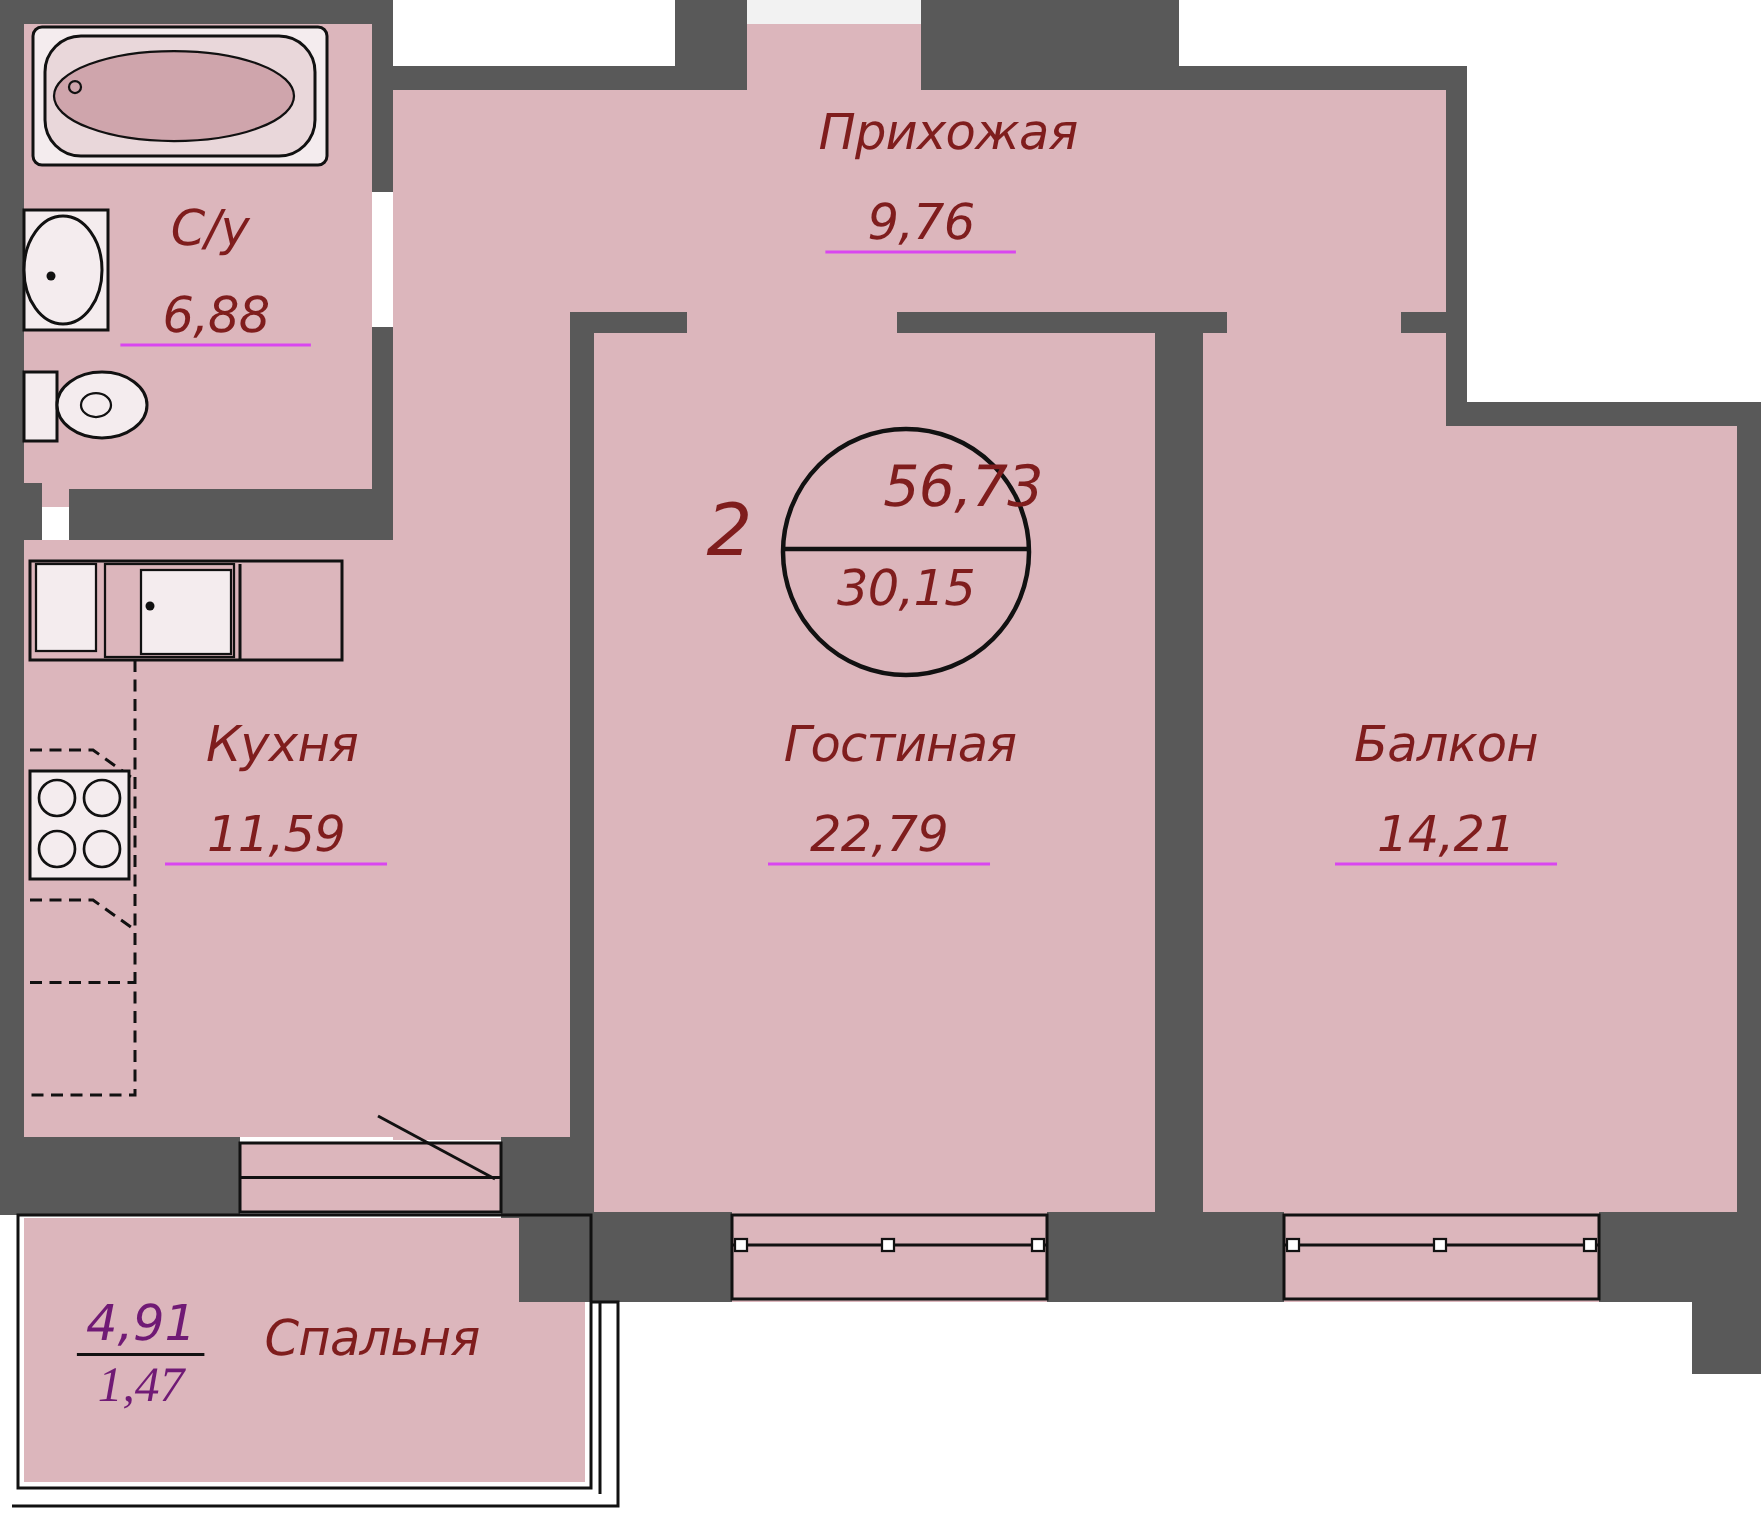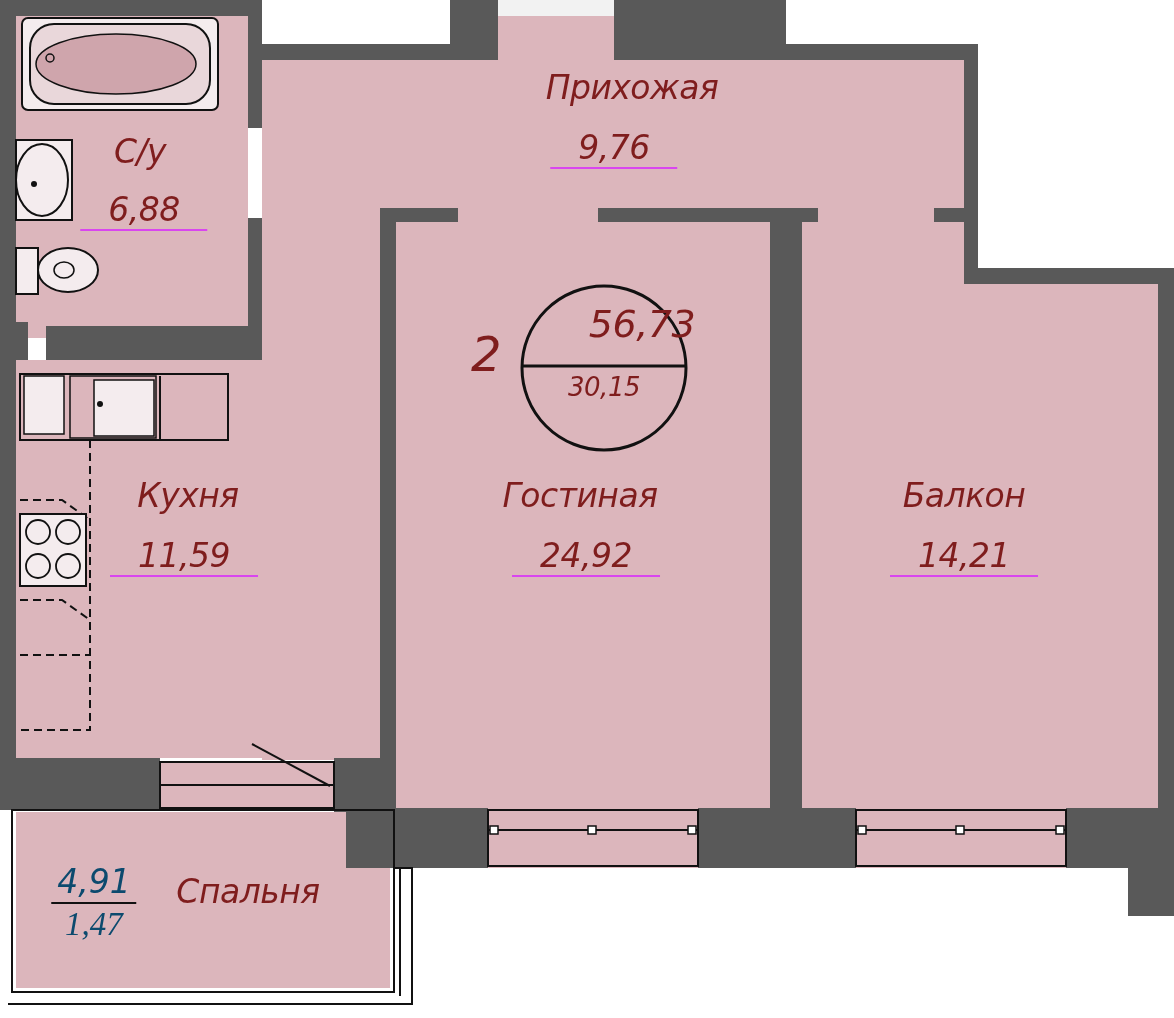--- a/index.html
+++ b/index.html
@@ -6,21 +6,21 @@
   body { width: 1174px; height: 1018px; overflow: hidden; position: relative; }
   #plan { position: absolute; left: 0; top: 0; }
   .room-fill { fill: #dcb6bc; }
   .wall { fill: #595959; }
   .thin { stroke: #111; stroke-width: 2; fill: none; }
   .dash { stroke: #111; stroke-width: 2; fill: none; stroke-dasharray: 8 5; }
   .txt-label { position: absolute; font-family: "DejaVu Sans", sans-serif; font-style: italic; color: #7f1d1d; white-space: nowrap; transform: translateX(-50%); letter-spacing: -0.5px; }
   .name { font-size: 33px; }
   .area { font-size: 33px; }
   .area-u { border-bottom: 2px solid #d946ef; padding: 0 28px 0 28px; }
-  .fraction { position: absolute; font-family: "DejaVu Sans", sans-serif; font-style: italic; color: #0c4a6e; text-align: center; transform: translateX(-50%); }
+  .fraction { position: absolute; font-family: "DejaVu Sans", sans-serif; font-style: italic; color: #701a75; text-align: center; transform: translateX(-50%); }
   .fraction .num { display: block; border-bottom: 2px solid #111; padding: 0 6px; font-size: 33px; line-height: 40px; }
   .fraction .den { display: block; font-size: 33px; line-height: 40px; font-family: Liberation Serif, serif; }
 </style>
 </head>
 <body>
 
 <svg id="plan" width="1174" height="1018" viewBox="0 0 1174 1018" xmlns="http://www.w3.org/2000/svg">
 
   <g>
 
@@ -139,27 +139,27 @@
 
 <div class="txt-label name" style="left:632px; top:68px;">Прихожая</div>
 <div class="txt-label area" style="left:614px; top:128px;"><span class="area-u">9,76</span></div>
 
 <div class="txt-label name" style="left:140px; top:132px;">С/у</div>
 <div class="txt-label area" style="left:144px; top:190px;"><span class="area-u">6,88</span></div>
 
 <div class="txt-label name" style="left:188px; top:476px;">Кухня</div>
 <div class="txt-label area" style="left:184px; top:536px;"><span class="area-u">11,59</span></div>
 
-<div class="txt-label name" style="left:580px; top:476px;">Гостиная</div>
-<div class="txt-label area" style="left:586px; top:536px;"><span class="area-u">24,92</span></div>
+<div class="txt-label name" style="left:600px; top:476px;">Гостиная</div>
+<div class="txt-label area" style="left:586px; top:536px;"><span class="area-u">22,79</span></div>
 
 <div class="txt-label name" style="left:964px; top:476px;">Балкон</div>
 <div class="txt-label area" style="left:964px; top:536px;"><span class="area-u">14,21</span></div>
 
 <div class="txt-label name" style="left:248px; top:872px;">Спальня</div>
 <div class="fraction" style="left:94px; top:862px;">
   <span class="num">4,91</span>
   <span class="den">1,47</span>
 </div>
 
 <div class="txt-label" style="left:486px; top:326px; font-size:48px;">2</div>
 <div class="txt-label" style="left:608px; top:302px; font-size:38px;margin-left:34px;">56,73</div>
-<div class="txt-label" style="left:604px; top:372px; font-size:26px;">30,15</div>
+<div class="txt-label" style="left:604px; top:372px; font-size:33px;">30,15</div>
 
 </body></html>

